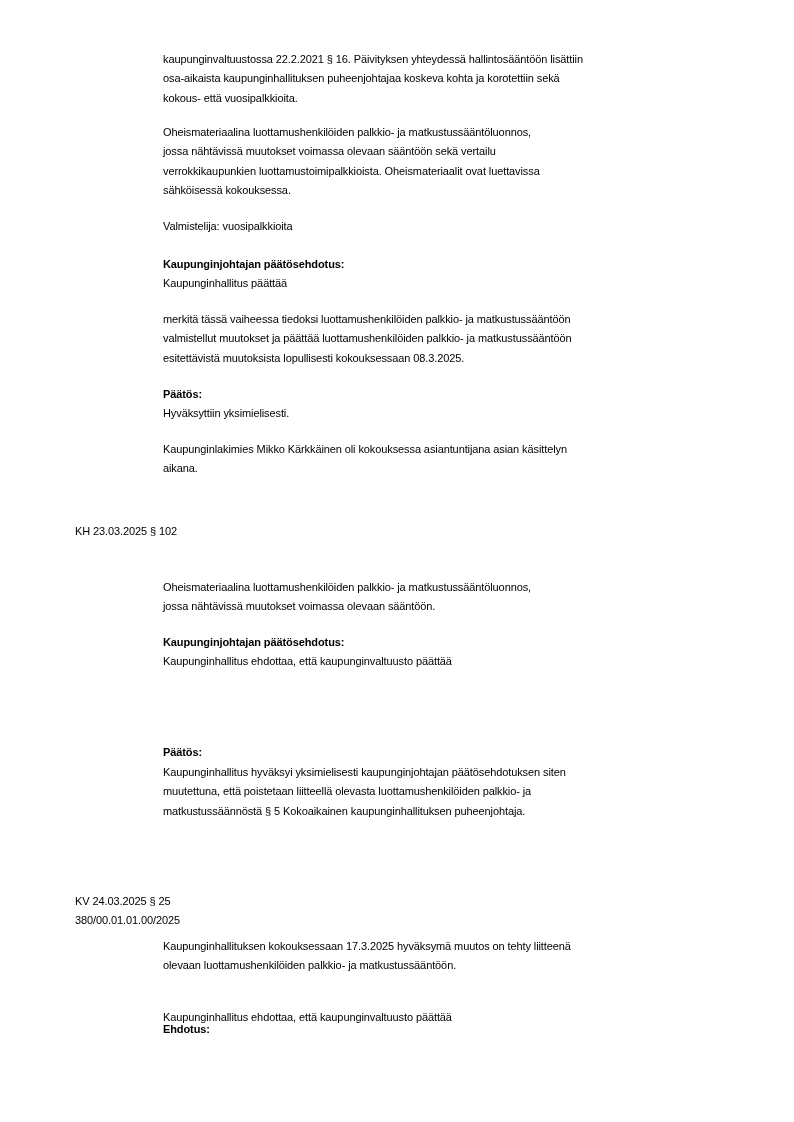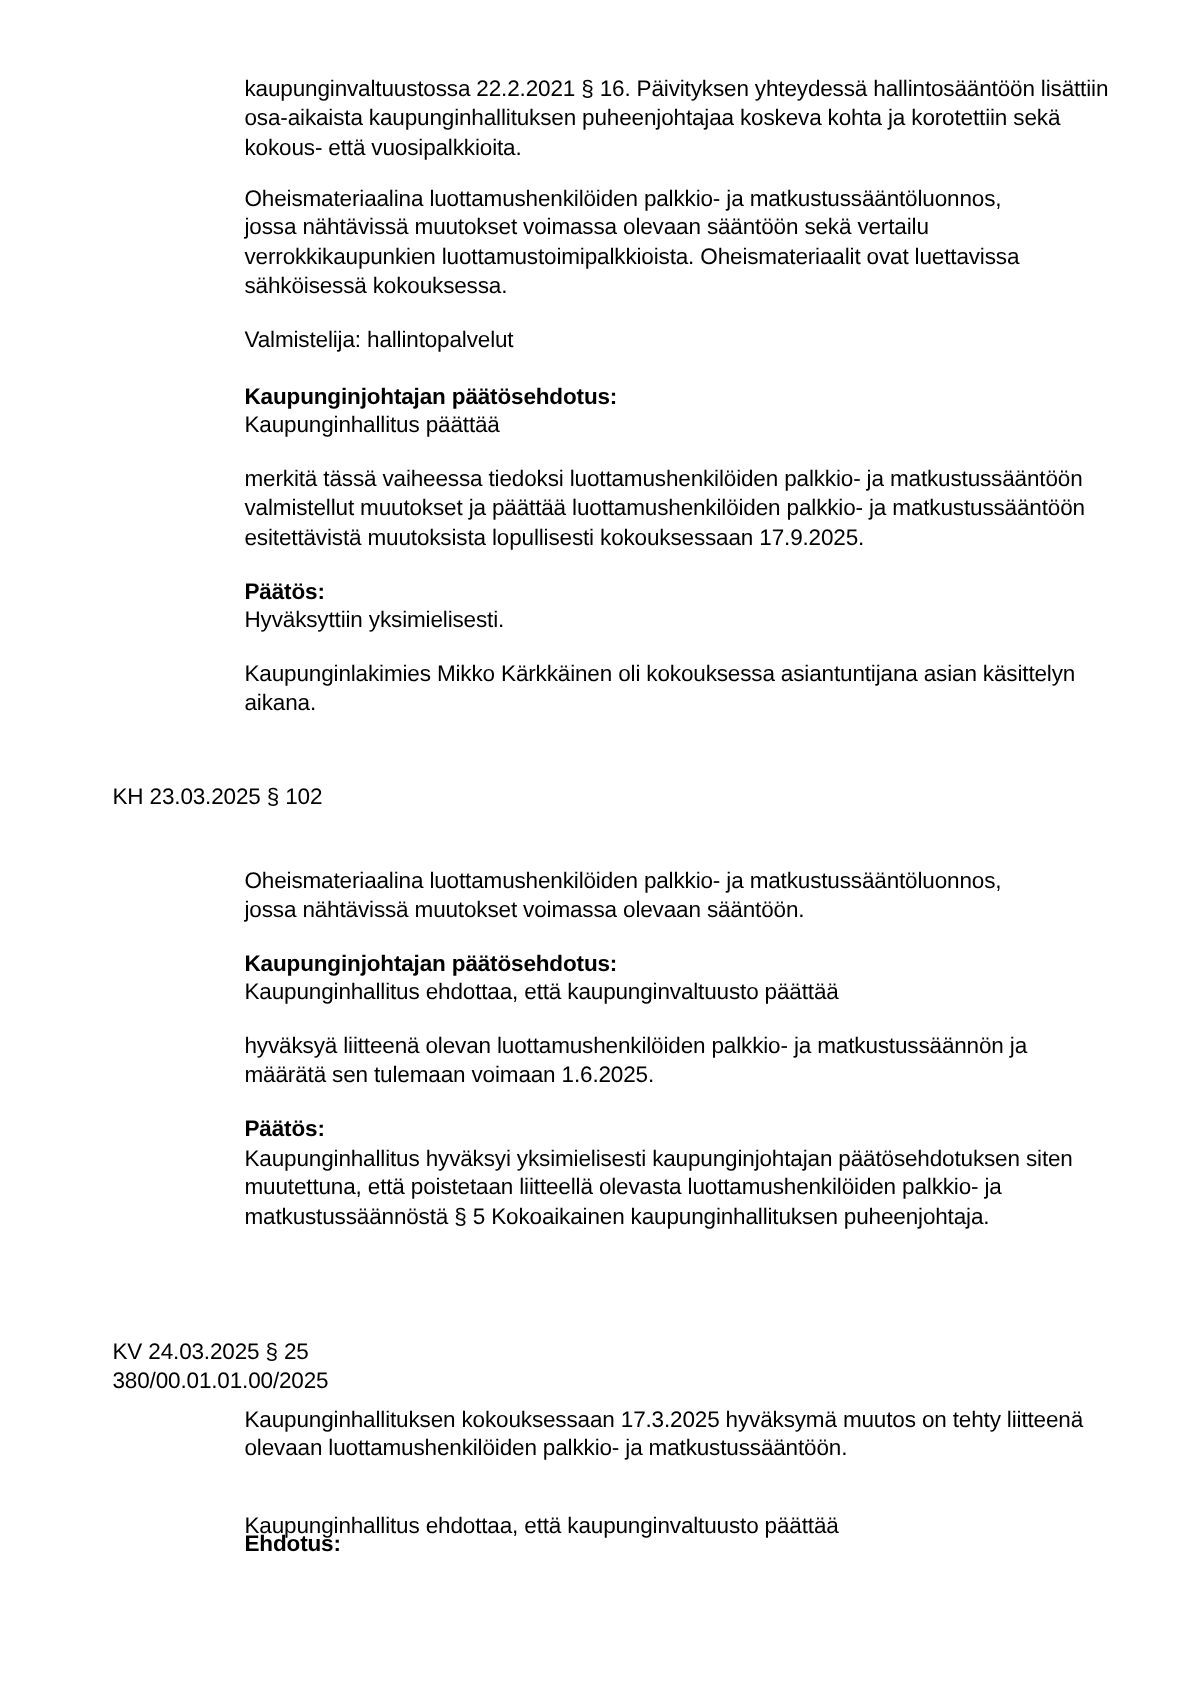--- a/index.html
+++ b/index.html
@@ -7,21 +7,21 @@
     padding: 0;
     background: #ffffff;
   }
   .page {
     position: relative;
     width: 794px;
     height: 1122px;
     background: #ffffff;
     overflow: hidden;
     font-family: "Liberation Sans", "DejaVu Sans", sans-serif;
-    font-size: 15px;
+    font-size: 11px;
     line-height: 19.3px;
     color: #000000;
     letter-spacing: -0.1px;
   }
   .block {
     position: absolute;
     white-space: pre-line;
     width: 612px;
   }
   .block.margin-ref {
@@ -36,39 +36,37 @@
 
 <div class="page">
 
   <div class="block" style="top:50px;  left:163px;">kaupunginvaltuustossa 22.2.2021 § 16. Päivityksen yhteydessä hallintosääntöön lisättiin
 osa-aikaista kaupunginhallituksen puheenjohtajaa koskeva kohta ja korotettiin sekä
 kokous- että vuosipalkkioita.</div>
   <div class="block" style="top:123px; left:163px;">Oheismateriaalina luottamushenkilöiden palkkio- ja matkustussääntöluonnos,
 jossa nähtävissä muutokset voimassa olevaan sääntöön sekä vertailu
 verrokkikaupunkien luottamustoimipalkkioista. Oheismateriaalit ovat luettavissa
 sähköisessä kokouksessa.</div>
-  <div class="block" style="top:217px; left:163px;">Valmistelija: hallintopalvelut</div>
+  <div class="block" style="top:217px; left:163px;">Valmistelija: vuosipalkkioita</div>
   <div class="block bold" style="top:255px; left:163px;">Kaupunginjohtajan päätösehdotus:</div>
   <div class="block" style="top:274px; left:163px;">Kaupunginhallitus päättää</div>
   <div class="block" style="top:310px; left:163px;">merkitä tässä vaiheessa tiedoksi luottamushenkilöiden palkkio- ja matkustussääntöön
 valmistellut muutokset ja päättää luottamushenkilöiden palkkio- ja matkustussääntöön
-esitettävistä muutoksista lopullisesti kokouksessaan 17.9.2025.</div>
+esitettävistä muutoksista lopullisesti kokouksessaan 08.3.2025.</div>
   <div class="block bold" style="top:385px; left:163px;">Päätös:</div>
   <div class="block" style="top:440px; left:163px;">Kaupunginlakimies Mikko Kärkkäinen oli kokouksessa asiantuntijana asian käsittelyn
 aikana.</div>
   <div class="block" style="top:404px; left:163px;">Hyväksyttiin yksimielisesti.</div>
 
   <div class="block margin-ref" style="top:522px; left:75px;">KH 23.03.2025 § 102</div>
 
   <div class="block" style="top:578px; left:163px;">Oheismateriaalina luottamushenkilöiden palkkio- ja matkustussääntöluonnos,
 jossa nähtävissä muutokset voimassa olevaan sääntöön.</div>
   <div class="block bold" style="top:633px; left:163px;">Kaupunginjohtajan päätösehdotus:</div>
   <div class="block" style="top:652px; left:163px;">Kaupunginhallitus ehdottaa, että kaupunginvaltuusto päättää</div>
-  <div class="block" style="top:688px; left:163px;">hyväksyä liitteenä olevan luottamushenkilöiden palkkio- ja matkustussäännön ja
-määrätä sen tulemaan voimaan 1.6.2025.</div>
   <div class="block bold" style="top:743px; left:163px;">Päätös:</div>
   <div class="block" style="top:763px; left:163px;">Kaupunginhallitus hyväksyi yksimielisesti kaupunginjohtajan päätösehdotuksen siten
 muutettuna, että poistetaan liitteellä olevasta luottamushenkilöiden palkkio- ja
 matkustussäännöstä § 5 Kokoaikainen kaupunginhallituksen puheenjohtaja.</div>
 
   <div class="block margin-ref" style="top:892px; left:75px;">KV 24.03.2025 § 25
 380/00.01.01.00/2025</div>
 
   <div class="block" style="top:937px; left:163px;">Kaupunginhallituksen kokouksessaan 17.3.2025 hyväksymä muutos on tehty liitteenä
 olevaan luottamushenkilöiden palkkio- ja matkustussääntöön.</div>

